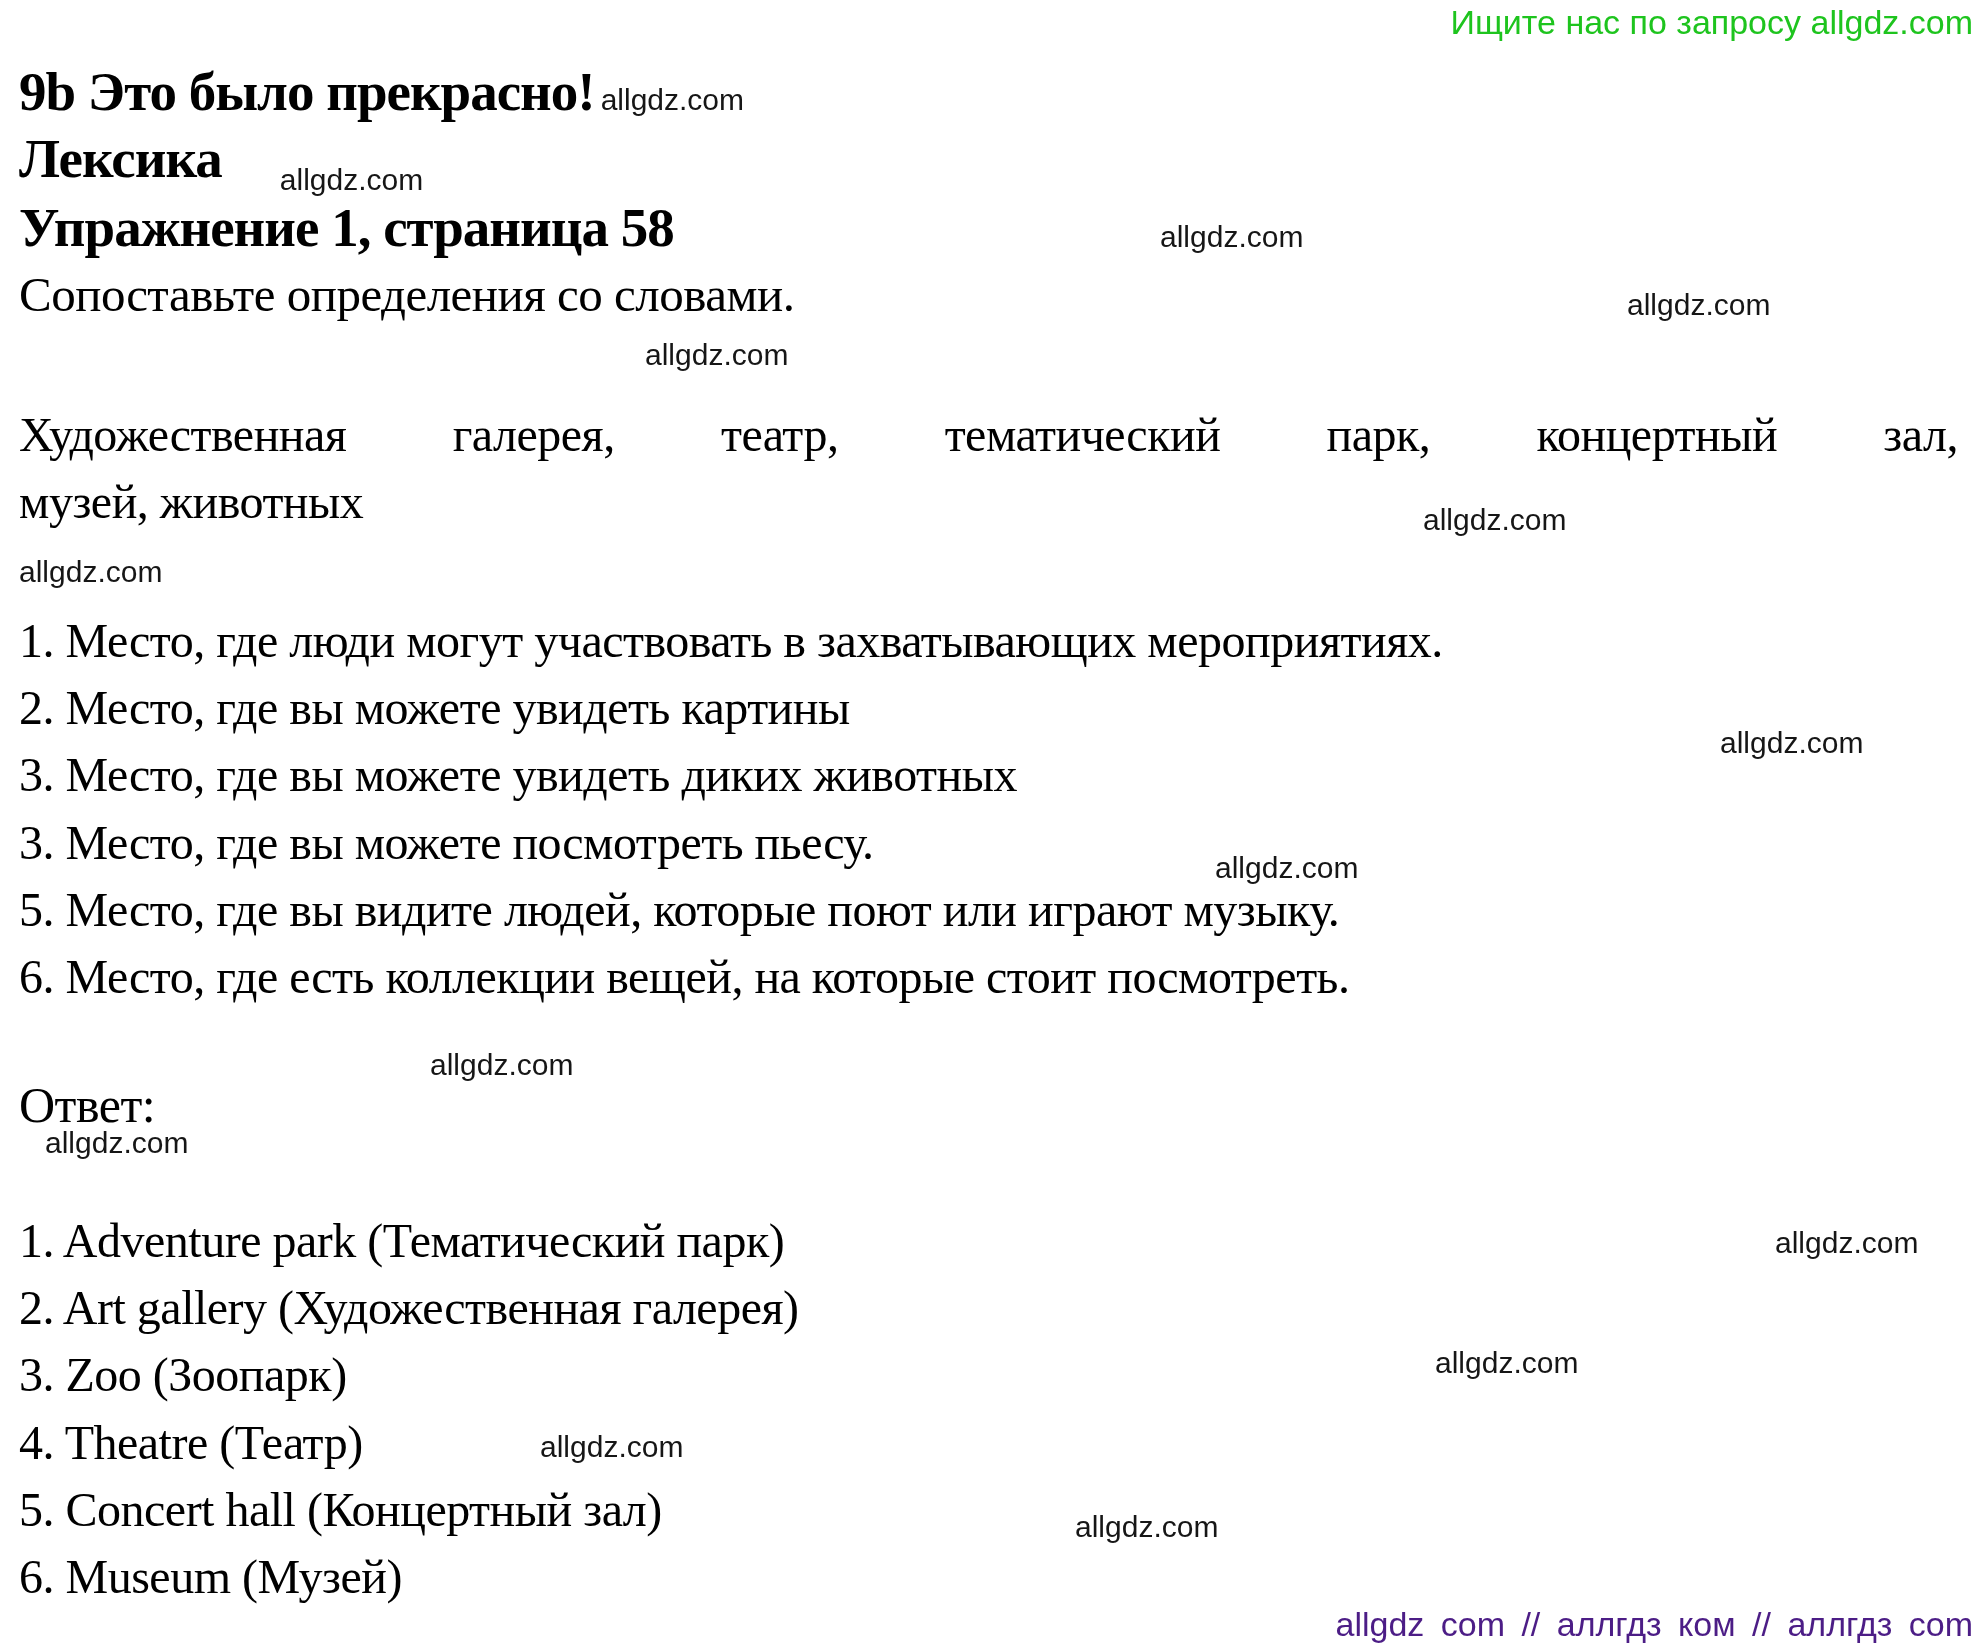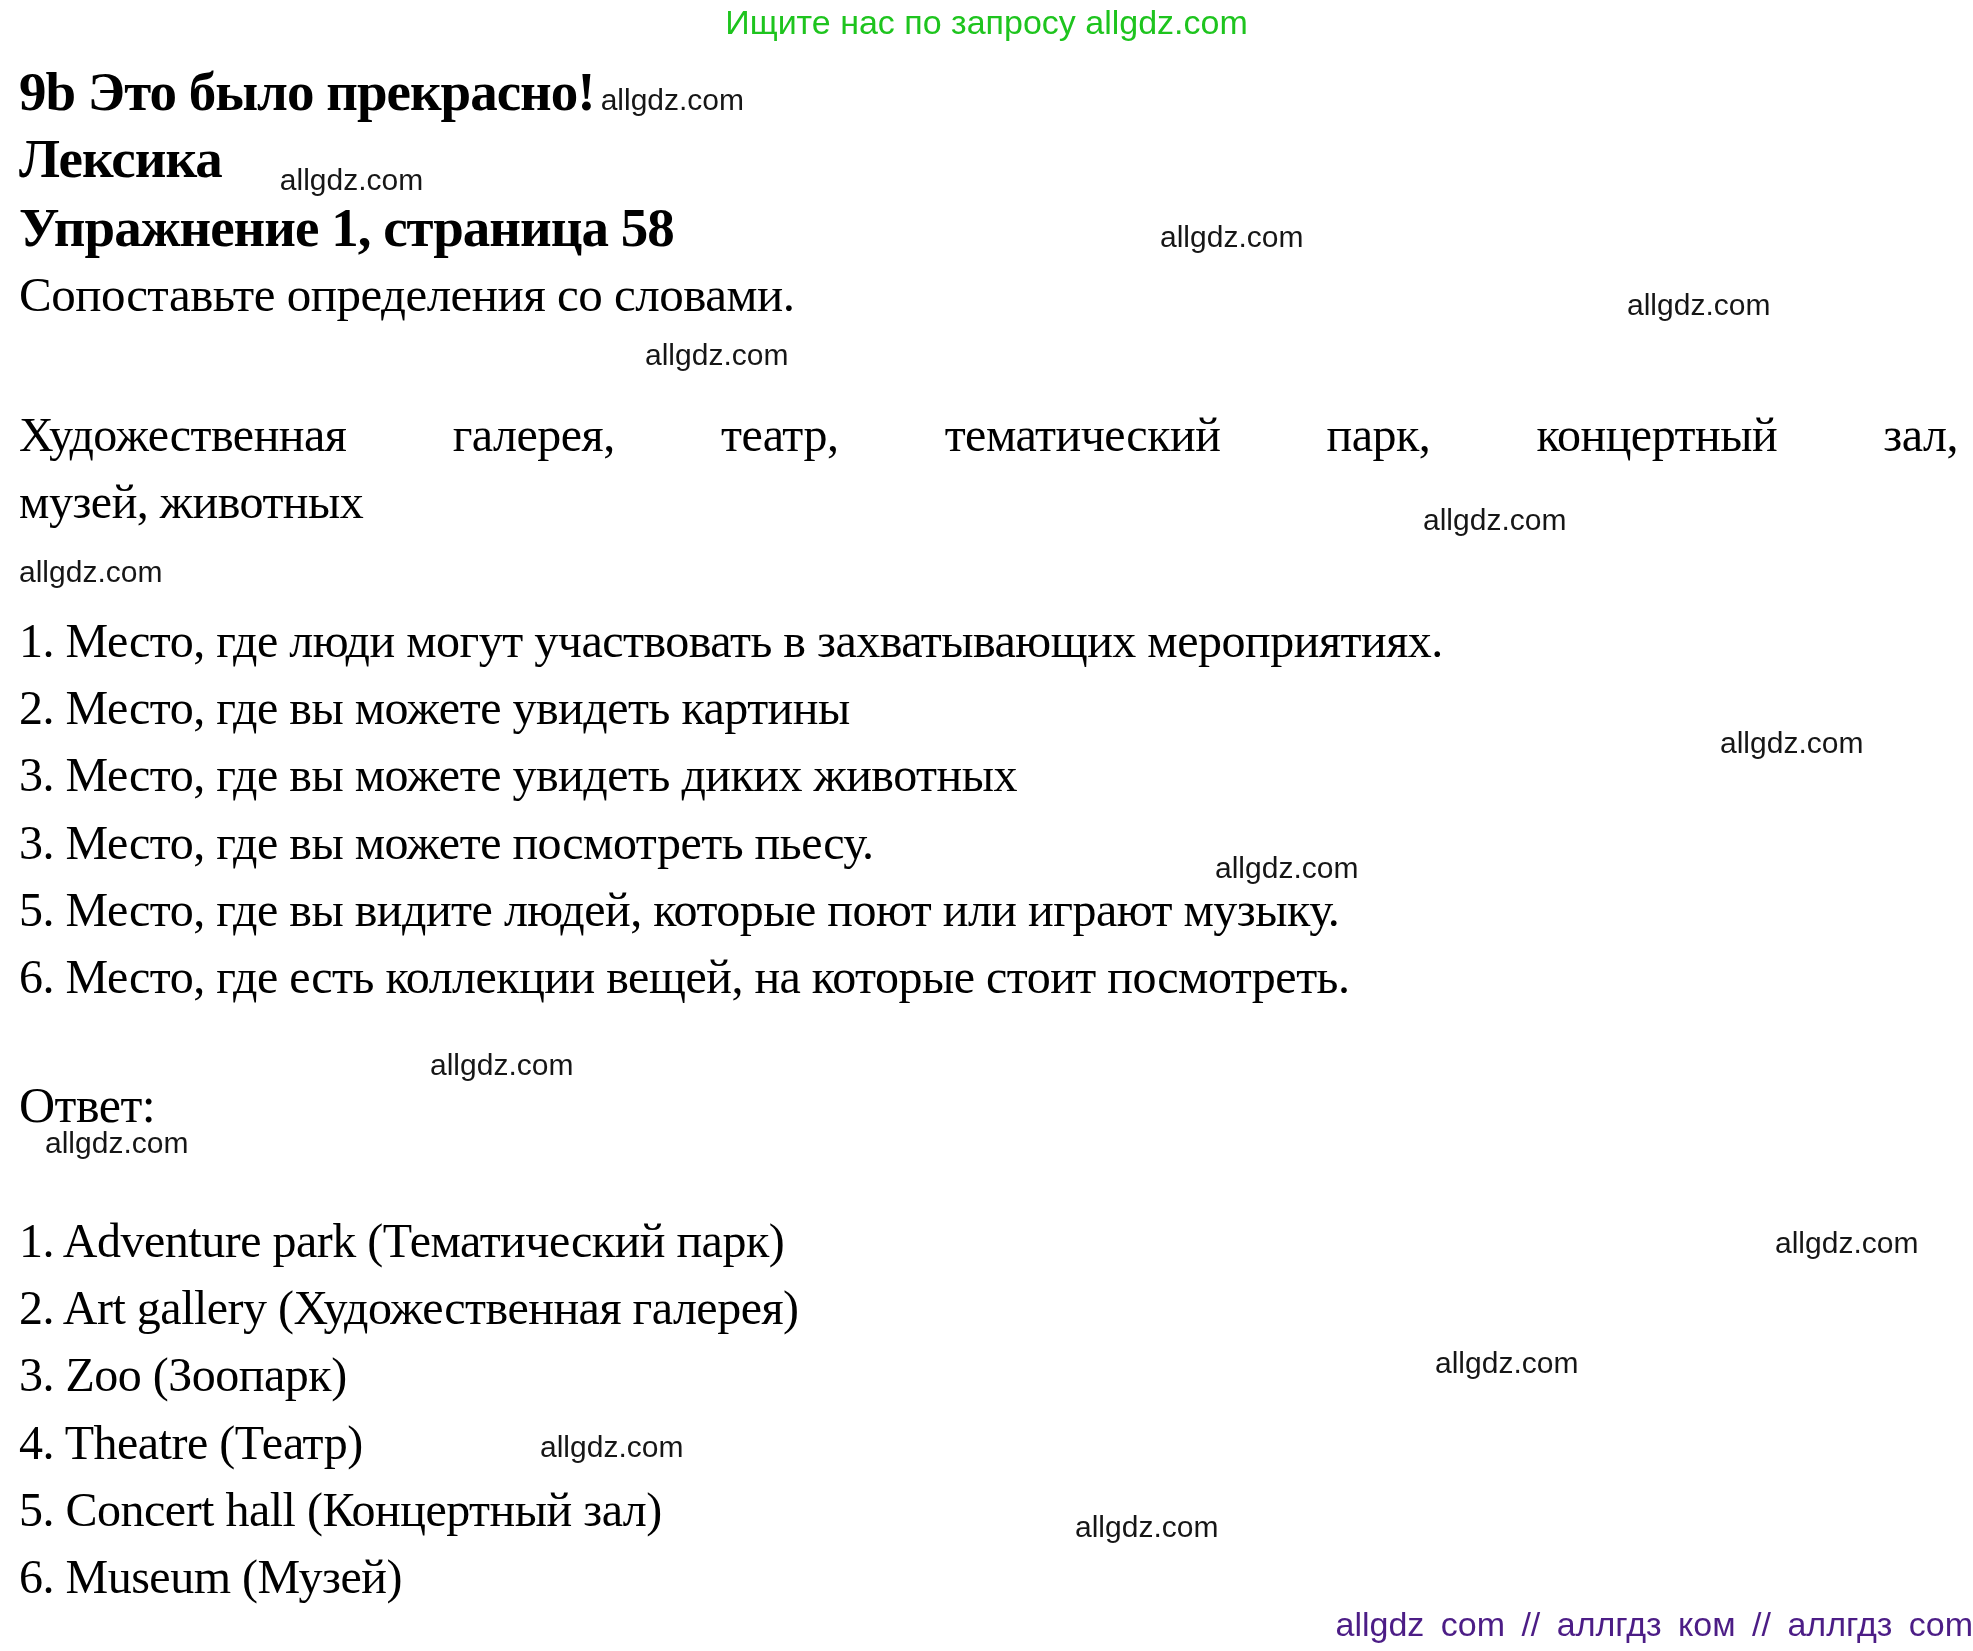--- a/index.html
+++ b/index.html
@@ -7,21 +7,21 @@
     position:relative;
     width:1973px;height:1651px;
     background:#ffffff;
     overflow:hidden;
     font-family:"Liberation Serif","DejaVu Serif",serif;
     color:var(--text,#000);
   }
   
   .banner{
     position:absolute;top:3px;left:0;width:100%;
-    text-align:center;
+    text-align:right;
     font-family:"Liberation Sans","DejaVu Sans",sans-serif;
     font-size:34px;line-height:38px;
     color:var(--banner_green,#1ec41e);
   }
   
   .h-row{position:absolute;left:19px;white-space:nowrap;}
   .h-serif{
     font-weight:bold;font-size:55px;line-height:1;
     letter-spacing:-1px;color:var(--text,#000);
   }

